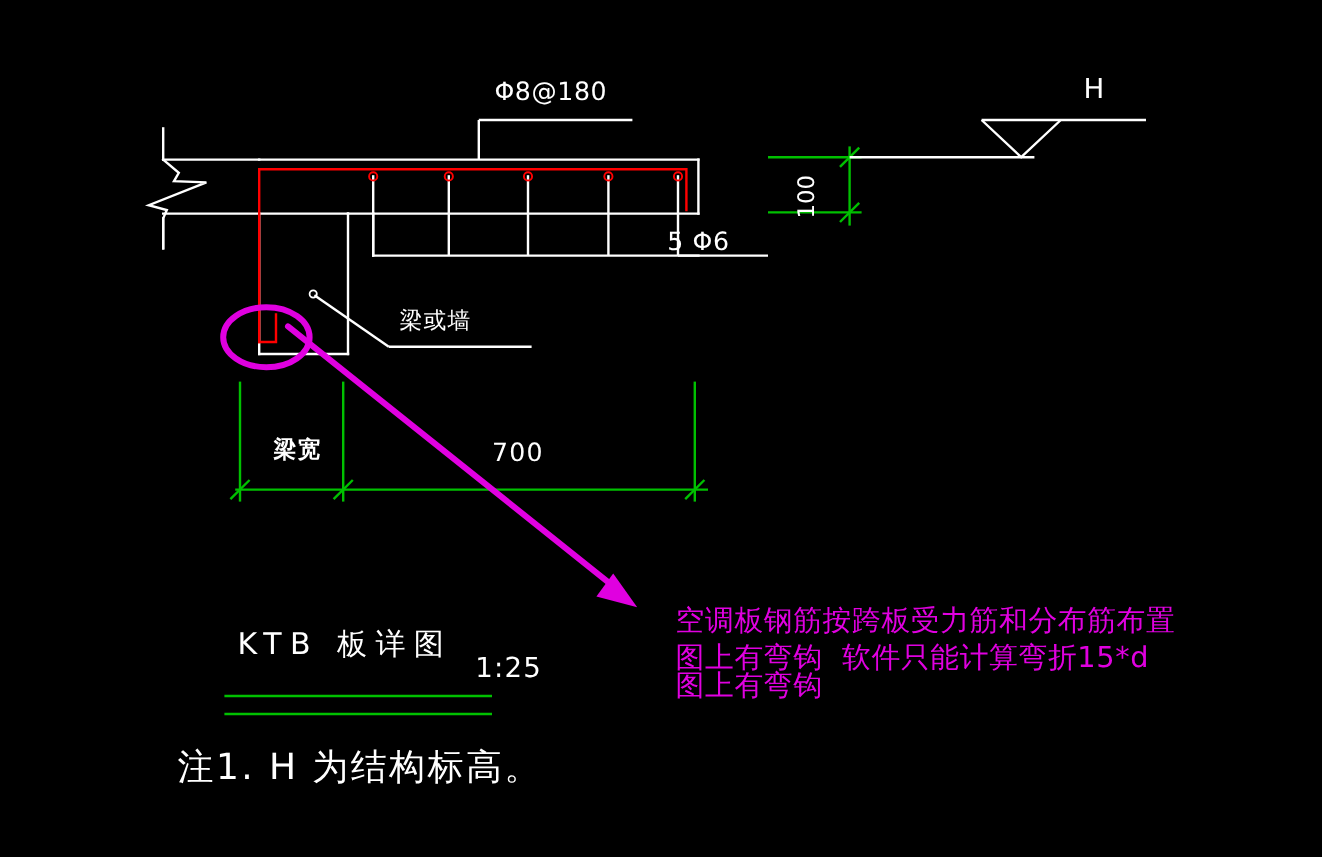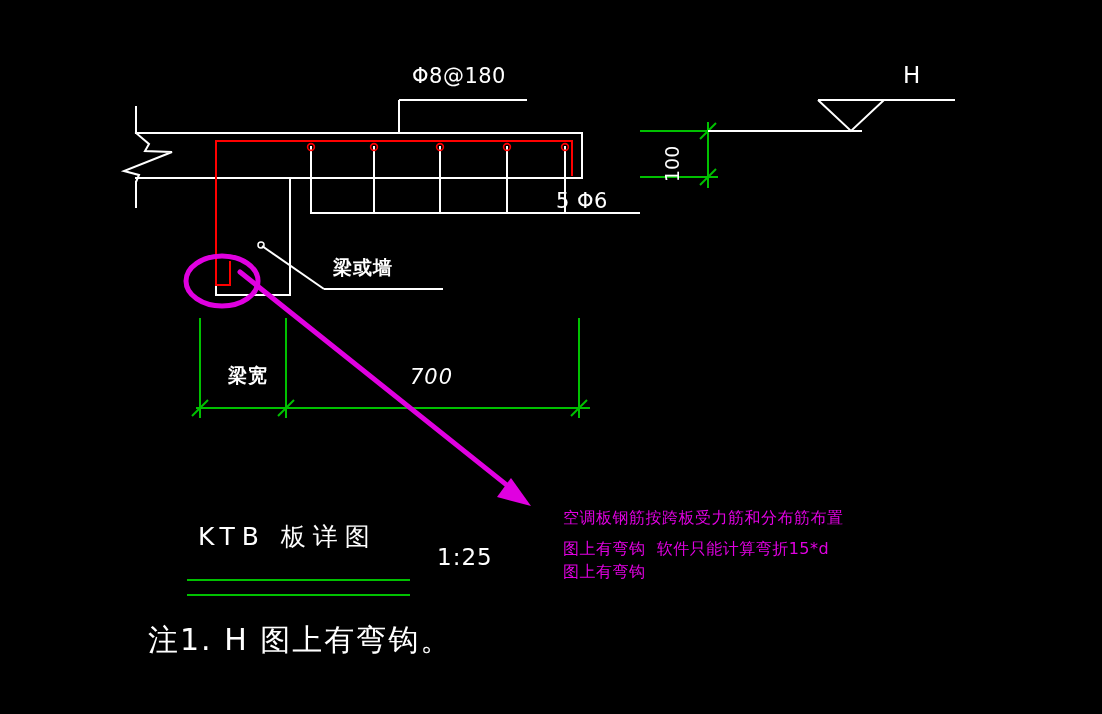--- a/index.html
+++ b/index.html
@@ -38,45 +38,43 @@
     color: #ffffff;
     font-family: "DejaVu Sans", sans-serif;
   }
   .cad-magenta {
     color: #e000e0;
     font-family: "DejaVu Sans", sans-serif;
   }
   .dim-label {
     font-size: 21px;
     letter-spacing: 1px;
-    font-style: italic;
   }
   .bar-label {
     font-size: 21px;
     letter-spacing: 0.5px;
   }
   .cn-label {
     font-size: 19px;
     letter-spacing: 1px;
   }
   .title-main {
     font-size: 25px;
     letter-spacing: 7px;
   }
   .title-scale {
     font-size: 23px;
     letter-spacing: 1px;
-    margin-left: 41px;
   }
   .note-line {
     font-size: 30px;
     letter-spacing: 2px;
   }
   .annot-line {
-    font-size: 16px;
+    font-size: 24px;
     letter-spacing: 0.5px;
     line-height: 27px;
   }
   .elev-h {
     font-size: 23px;
   }
   .vert-dim {
     font-size: 19px;
     transform-origin: left top;
     transform: rotate(-90deg);
@@ -188,33 +186,33 @@
       <ellipse cx="222" cy="281" rx="36" ry="25" stroke="#e000e0" stroke-width="5" fill="none"></ellipse>
       <line x1="240" y1="272" x2="518" y2="494" stroke="#e000e0" stroke-width="5" stroke-linecap="round"></line>
       <polygon points="531,506 497,497 511,478" fill="#e000e0"></polygon>
     </g>
   </svg>
 
   <div class="txt cad-white bar-label" style="left:412px; top:66px;">Φ8@180</div>
 
   <div class="txt cad-white bar-label" style="left:556px; top:191px;">5 Φ6</div>
 
-  <div class="txt cad-white cn-label" style="left:333px; top:258px;font-weight:bold;">梁或墙</div>
+  <div class="txt cad-white cn-label" style="left:333px; top:258px;">梁或墙</div>
 
   <div class="txt cad-white elev-h" style="left:903px; top:64px;">H</div>
 
   <div class="txt cad-white vert-dim" style="left:663px; top:182px;">100</div>
 
   <div class="txt cad-white cn-label" style="left:228px; top:366px;font-weight:bold;">梁宽</div>
 
   <div class="txt cad-white dim-label" style="left:410px; top:367px;">700</div>
 
   <div class="txt cad-white title-main" style="left:198px; top:524px;">KTB 板详图</div>
 
   <div class="txt cad-white title-scale" style="left:396px; top:546px;">1:25</div>
 
-  <div class="txt cad-white note-line" style="left:148px; top:625px;">注1. H 图上有弯钩。</div>
+  <div class="txt cad-white note-line" style="left:148px; top:625px;">注1. H 为结构标高。</div>
 
   <div class="txt cad-magenta annot-line" style="left:563px; top:504px;">空调板钢筋按跨板受力筋和分布筋布置</div>
   <div class="txt cad-magenta annot-line" style="left:563px; top:535px;">图上有弯钩  软件只能计算弯折15*d</div>
   <div class="txt cad-magenta annot-line" style="left:563px; top:558px;">图上有弯钩</div>
 
 </div>
 
 </body></html>

